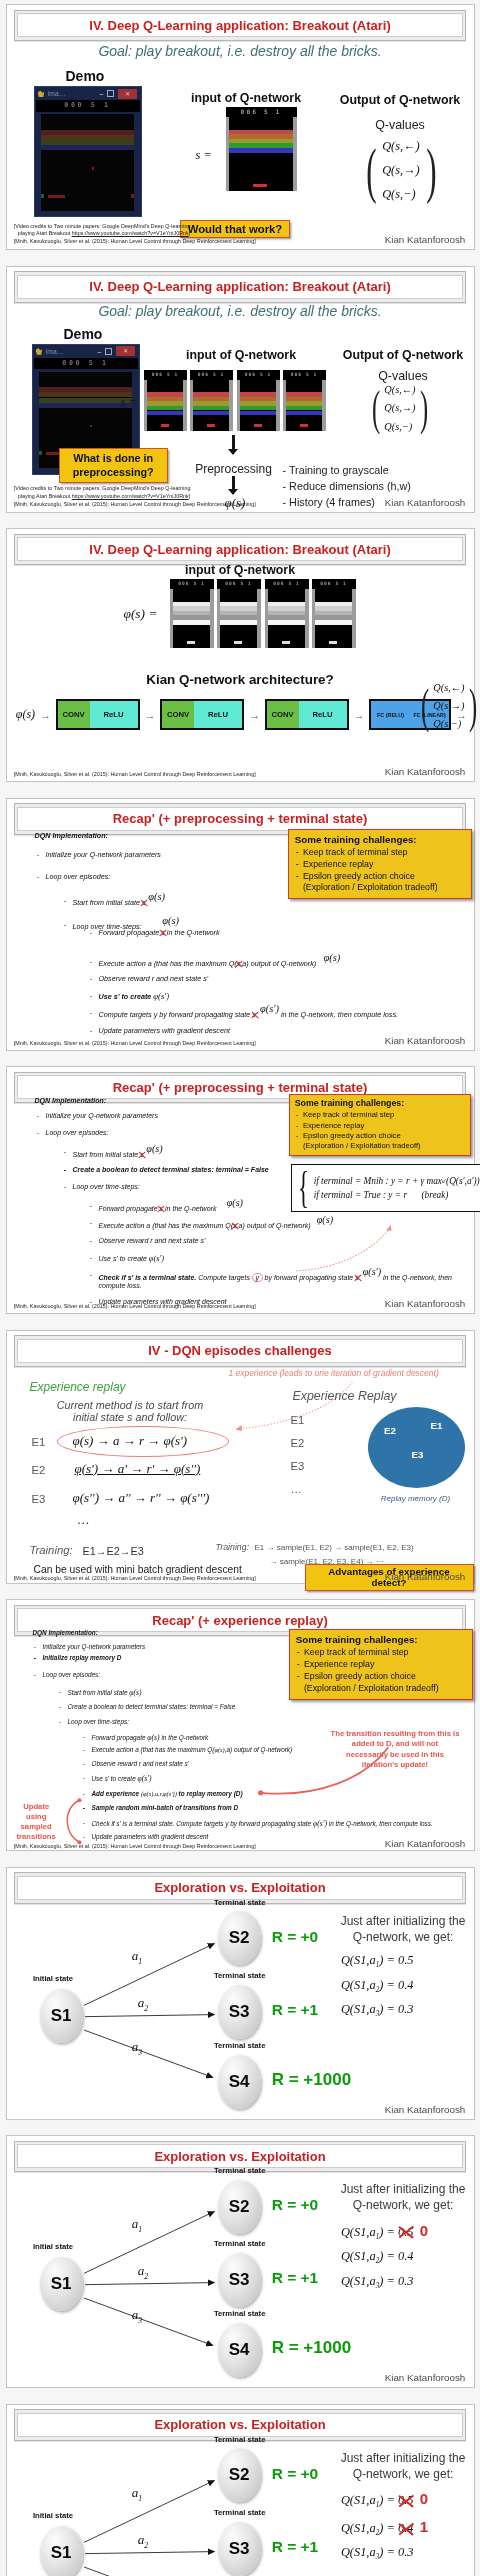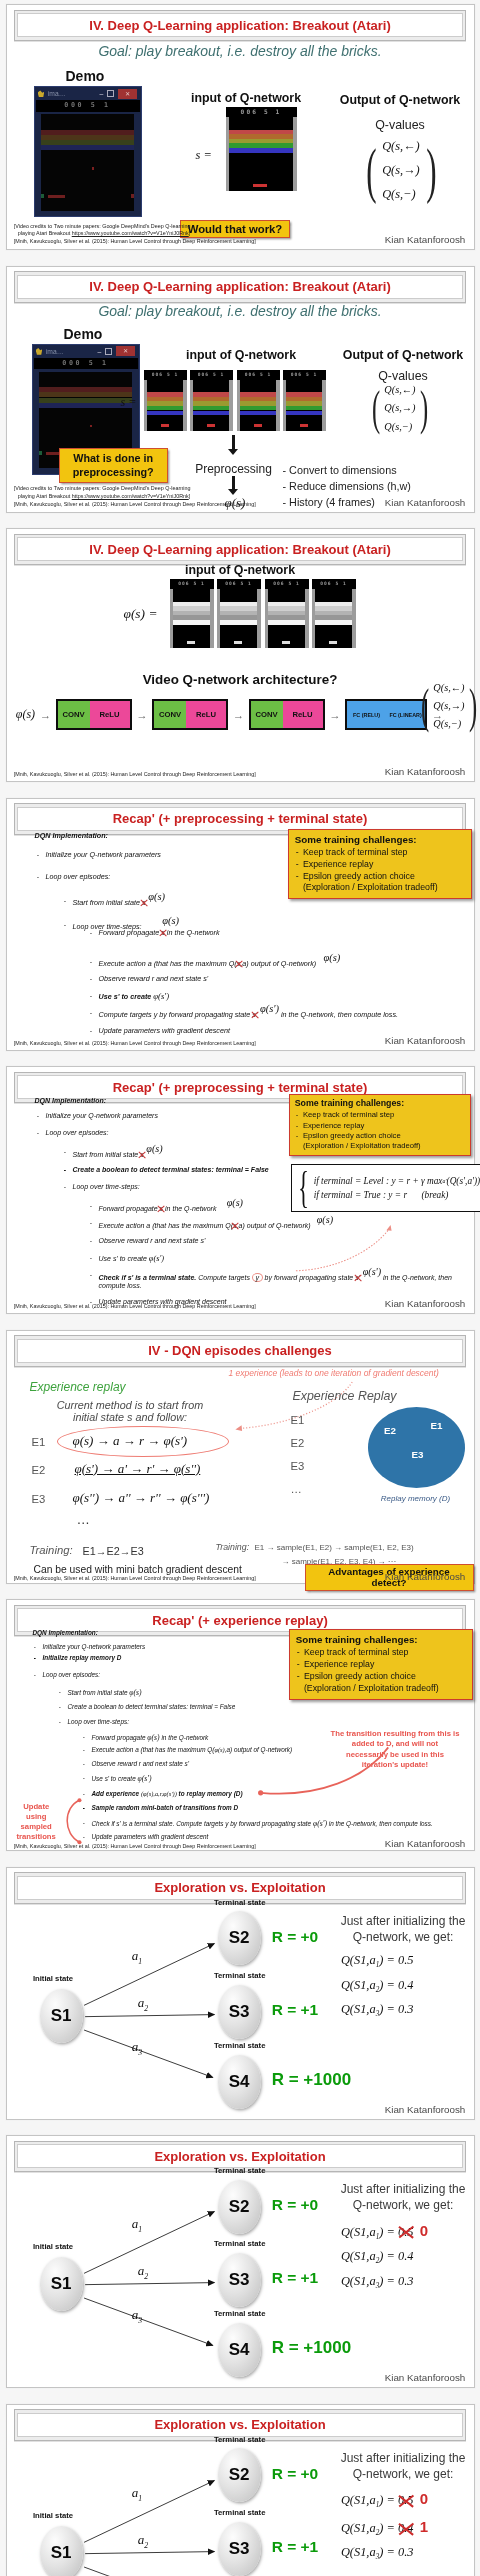--- a/index.html
+++ b/index.html
@@ -71,21 +71,21 @@
   .vec.small .par{font-size:49px;}
   .vec.small .rows span{font-size:10.3px;margin:3.6px 0.5px;}
   
   .darr{position:absolute;width:3.6px;background:#151515;}
   .darr::after{content:"";position:absolute;top:100%;left:50%;transform:translateX(-50%);border:5.7px solid transparent;border-top:6.7px solid #151515;}
   
   .pipe{position:absolute;display:flex;align-items:center;gap:4.6px;}
   .pair{display:flex;border:2.1px solid #0d0d0d;}
   .cell{font-weight:bold;font-size:7.7px;display:flex;align-items:center;justify-content:center;}
   .cell.conv{background:#6cbf45;width:32px;height:27px;}
-  .cell.relu{background:#ec4899;width:40px;height:27px;}
+  .cell.relu{background:#5eead4;width:48px;height:27px;}
   .cell.fc{background:#4da2e8;width:39px;height:27px;font-size:5.4px;}
   .parrow{font-size:11.3px;color:#666;}
   
   .dqnh{position:absolute;font-weight:bold;font-style:italic;}
   .ln{position:absolute;font-style:italic;white-space:nowrap;}
   .ln.dash::before{content:"-";position:absolute;left:-8.8px;font-style:normal;}
   .f14{font-size:7.2px;} .f135{font-size:7px;} .f125{font-size:6.4px;}
   .phiI{font-family:"Liberation Serif","DejaVu Serif",serif;font-style:italic;font-size:1.2em;}
   .phiU{display:inline-block;font-family:"Liberation Serif","DejaVu Serif",serif;font-style:italic;transform:translateY(-4.6px);font-size:1.45em;margin-left:2.6px;}
   .xred{position:relative;display:inline-block;}
@@ -280,21 +280,21 @@
           <span>Q(s,→)</span>
           <span>Q(s,−)</span>
         </div>
     <span class="par">)</span>
   </div>
   <div class="darr" style="left:225px;top:168px;height:14.4px;"></div>
   <div class="abs ctr" style="left:183px;top:195px;width:88px;font-size:12px;color:#222;">Preprocessing</div>
   <div class="darr" style="left:225px;top:209px;height:13.4px;"></div>
   <div class="abs ser it" style="left:218px;top:228px;font-size:13px;">φ(s)</div>
   <div class="abs" style="left:276px;top:197px;font-size:10.8px;color:#222;">
-    <div style="margin-bottom:4.1px;">- <span>Convert to dimensions</span></div>
+    <div style="margin-bottom:4.1px;">- <span>Training to grayscale</span></div>
     <div style="margin-bottom:4.1px;">- <span>Reduce dimensions (h,w)</span></div>
     <div>- <span>History (4 frames)</span></div>
   </div>
   <div class="qbox" style="left:52px;top:181px;width:93px;font-size:10.8px;line-height:1.35;">What is done in preprocessing?</div>
   <div class="credit3">
     <div><span>[Video credits to Two minute papers: Google DeepMind's Deep Q-learning</span></div>
     <div style="padding-left:4.1px;"><span>playing Atari Breakout </span><span class="u">https://www.youtube.com/watch?v=V1eYniJ0Rnk</span><span>]</span></div>
     <div><span>[Mnih, Kavukcuoglu, Silver et al. (2015): Human Level Control through Deep Reinforcement Learning]</span></div>
   </div>
   <div class="author">Kian Katanforoosh</div>
@@ -343,21 +343,21 @@
         <div class="bf-score" style="font-size:4.6px;letter-spacing:1px;">006 5 1</div>
         <div class="bf-field">
           <div class="band b1"></div>
           <div class="band b2"></div>
           <div class="band b3"></div>
           <div class="band b4"></div>
           <div class="band b5"></div>
           <div class="paddle"></div>
         </div>
       </div>
-  <div class="colhead" style="left:0;top:143px;width:100%;font-size:13.4px;">Video Q-network architecture?</div>
+  <div class="colhead" style="left:0;top:143px;width:100%;font-size:13.4px;">Kian Q-network architecture?</div>
   <div class="pipe" style="left:9.3px;top:170px;">
     <span class="ser it" style="font-size:12px;">φ(s)</span>
     <span class="parrow">→</span>
     <div class="pair">
           <div class="cell conv">CONV</div>
           <div class="cell relu">ReLU</div>
         </div>
     <span class="parrow">→</span>
     <div class="pair">
           <div class="cell conv">CONV</div>
@@ -434,21 +434,21 @@
   <div class="chalbox" style="left:282px;top:27px;width:170px;padding:3.1px 5.2px;">
     <div class="chal-title" style="font-size:8.8px;">Some training challenges:</div>
     <div class="chal-item dash" style="font-size:7.7px;">Keep track of terminal step</div>
     <div class="chal-item dash" style="font-size:7.7px;">Experience replay</div>
     <div class="chal-item dash" style="font-size:7.7px;">Epsilon greedy action choice</div>
     <div class="chal-item" style="font-size:7.7px;">(Exploration / Exploitation tradeoff)</div>
   </div>
   <div class="fbox" style="left:284px;top:97px;">
     <span class="fbrace">{</span>
     <div class="flines">
-      <div class="fline"><span>if   terminal = Level   :   y = r + γ max</span><span class="mx">
+      <div class="fline"><span>if   terminal = Mnih   :   y = r + γ max</span><span class="mx">
               <span class="msub">a'</span>
             </span><span>(Q(s',a'))</span></div>
       <div class="fline"><span>if   terminal = True   :   y = r</span><span style="margin-left:14.4px;">(break)</span></div>
     </div>
   </div>
   <svg class="svgabs" style="left:281px;top:155px;" width="111" height="54" viewBox="0 0 215 105">
     <path d="M15,95 C90,92 160,60 196,14" stroke="#ec8f86" stroke-width="2" fill="none" stroke-dasharray="3,3"></path>
     <polygon points="199,6 191,16 201,17" fill="#ec8f86"></polygon>
   </svg>
   <div class="credit">[Mnih, Kavukcuoglu, Silver et al. (2015): Human Level Control through Deep Reinforcement Learning]</div>
@@ -485,21 +485,21 @@
   <div class="elabel" style="left:284px;top:129px;">E3</div>
   <div class="elabel" style="left:284px;top:152px;">…</div>
   <div class="bluellipse" style="left:361px;top:76px;width:97px;height:81px;">
     <span style="left:16.5px;top:18.5px;">E2</span>
     <span style="left:63px;top:13.4px;">E1</span>
     <span style="left:44px;top:42px;">E3</span>
   </div>
   <div class="replaycap" style="left:360px;top:163px;width:98px;">Replay memory (D)</div>
   <div class="trainlab" style="left:209px;top:211px;font-size:8.8px;">Training:</div>
   <div class="trainright" style="left:248px;top:212px;">E1 →  sample(E1, E2) →  sample(E1, E2, E3)</div>
-  <div class="trainright" style="left:263px;top:226px;margin-left:12px;">→  sample(E1, E2, E3, E4)  →  ⋯</div>
+  <div class="trainright" style="left:263px;top:226px;">→  sample(E1, E2, E3, E4)  →  ⋯</div>
   <div class="minibatch" style="left:27px;top:233px;">Can be used with mini batch gradient descent</div>
   <div class="qbox" style="left:298px;top:233px;font-size:9.8px;padding:1.5px 5.2px;">Advantages of experience detect?</div>
   <div class="credit" style="bottom:2.1px;">[Mnih, Kavukcuoglu, Silver et al. (2015): Human Level Control through Deep Reinforcement Learning]</div>
   <div class="author" style="bottom:1px;">Kian Katanforoosh</div>
 </section>
 
 <section class="slide" style="height:250px;">
   <div class="tbox">
         <div class="tbox-inner"><span class="stitle">Recap' (+ experience replay)</span></div>
       </div>

